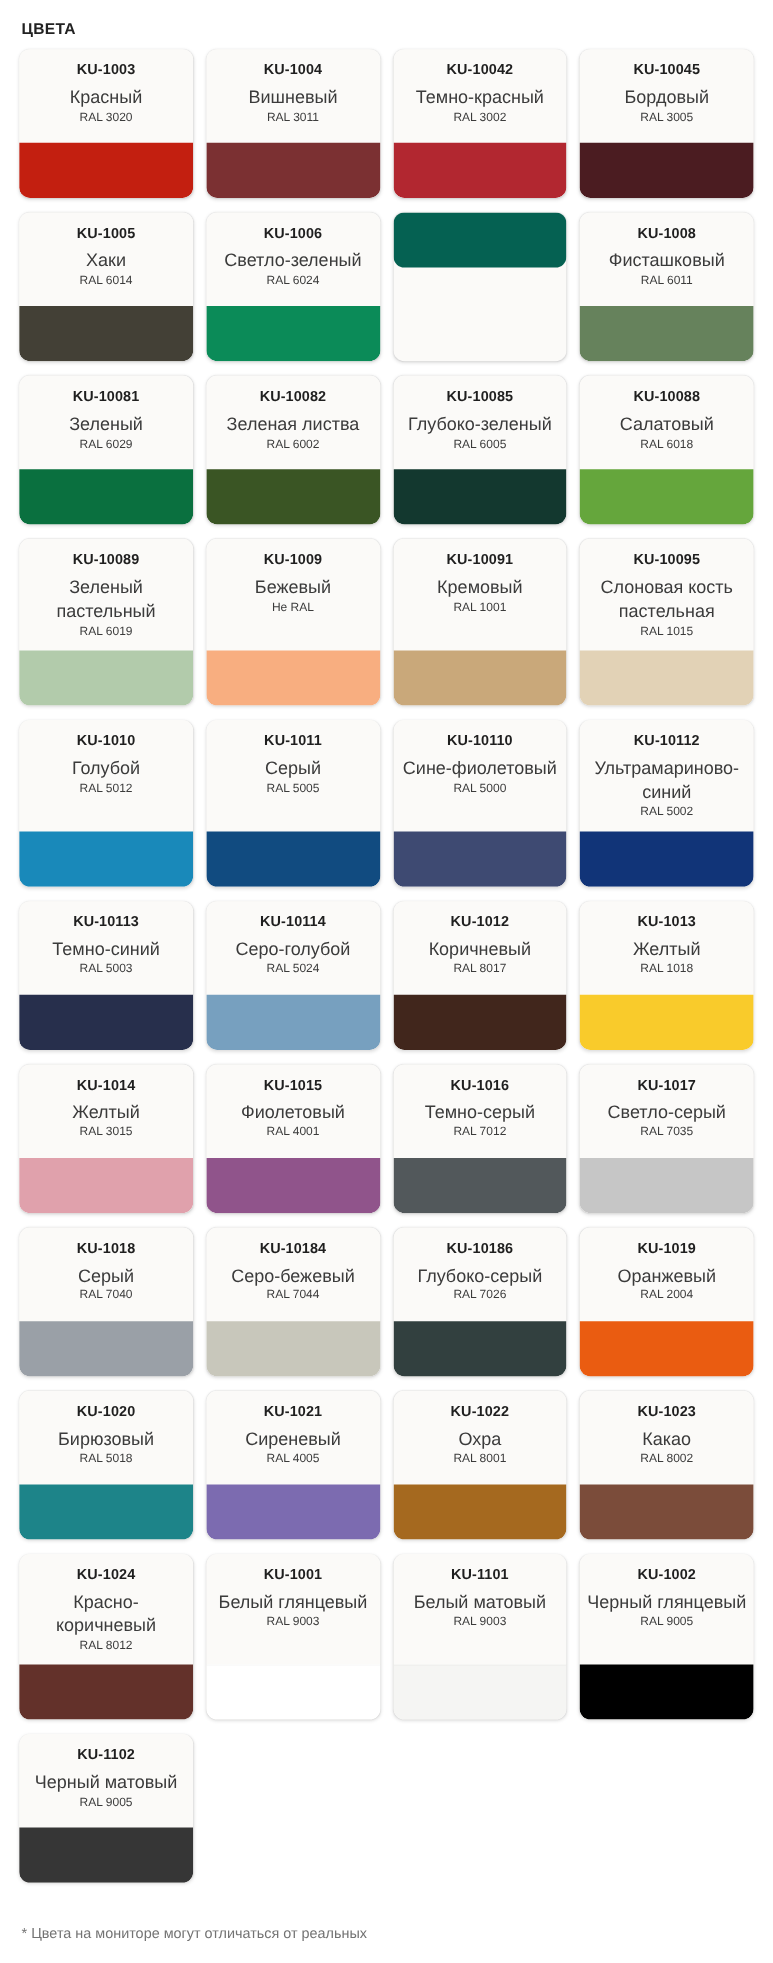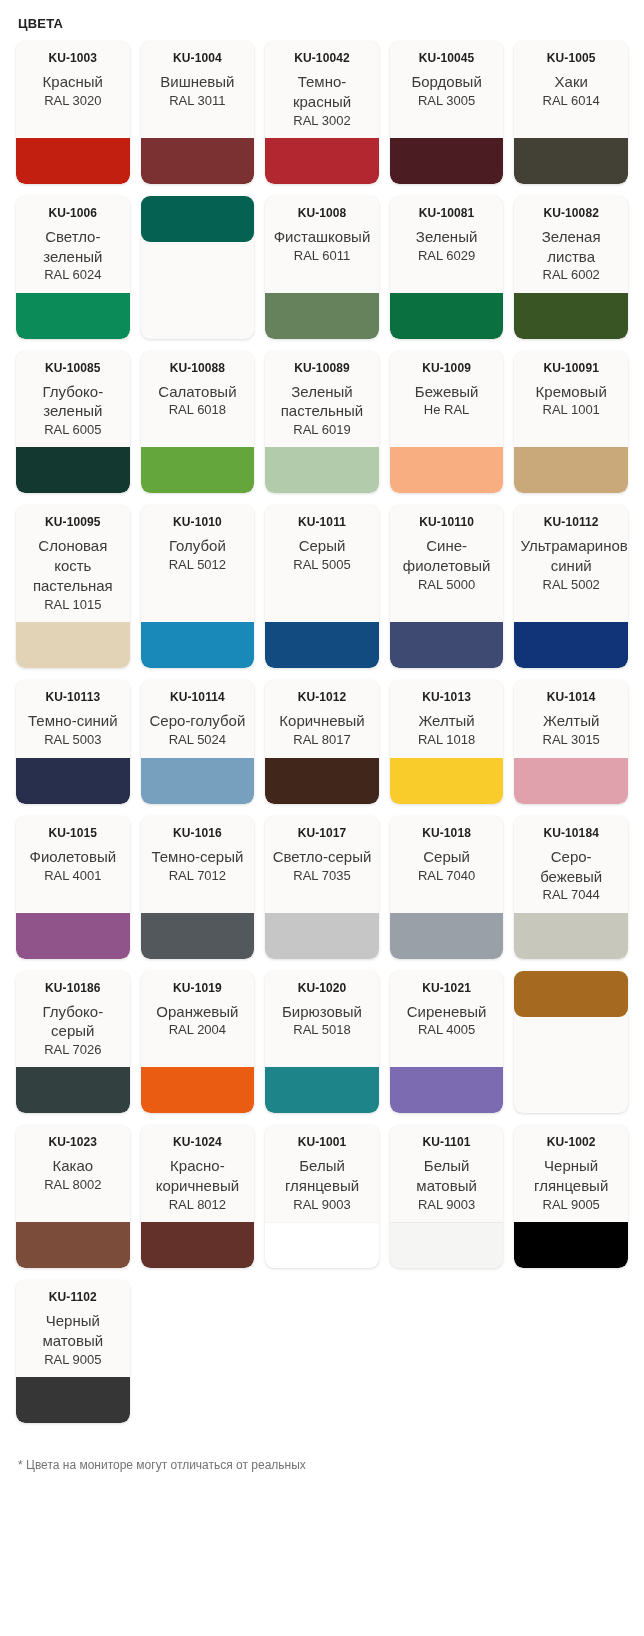--- a/index.html
+++ b/index.html
@@ -24,21 +24,21 @@
   .section-title {
     font-size: 13px;
     font-weight: bold;
     letter-spacing: 0.2px;
     color: #222222;
     margin: 4px 0 10px 2px;
     text-transform: uppercase;
   }
   .swatch-grid {
     display: grid;
-    grid-template-columns: repeat(5, 1fr);
+    grid-template-columns: repeat(4, 1fr);
     column-gap: 11px;
     row-gap: 12px;
     width: 612px;
   }
   .swatch-card {
     position: relative;
     display: flex;
     flex-direction: column;
     background: #fbfaf8;
     border-radius: 9px;
@@ -62,21 +62,21 @@
     line-height: 1.25;
     margin-bottom: 6px;
     letter-spacing: 0.1px;
   }
   .swatch-name {
     font-size: 15px;
     color: #3b3b3b;
     line-height: 1.32;
   }
   .swatch-ral {
-    font-size: 13px;
+    font-size: 10px;
     color: #3b3b3b;
     line-height: 1.32;
     text-align: center;
   }
   .swatch-color {
     height: 46px;
     width: 100%;
     flex: 0 0 46px;
     border-bottom-left-radius: 9px;
     border-bottom-right-radius: 9px;
@@ -361,20 +361,25 @@
       </div>
       <div class="swatch-card">
         <div class="swatch-info">
           <div class="swatch-code">KU-1021</div>
           <div class="swatch-name">Сиреневый</div>
           <div class="swatch-ral">RAL 4005</div>
         </div>
         <div class="swatch-color" style="background-color: rgb(124, 107, 176);"></div>
       </div>
       <div class="swatch-card">
+        <div class="swatch-info">
+          <div class="swatch-code">KU-1022</div>
+          <div class="swatch-name">Охра</div>
+          <div class="swatch-ral">RAL 8001</div>
+        </div>
         <div class="swatch-color" style="background-color: rgb(165, 105, 31);"></div>
       </div>
       <div class="swatch-card">
         <div class="swatch-info">
           <div class="swatch-code">KU-1023</div>
           <div class="swatch-name">Какао</div>
           <div class="swatch-ral">RAL 8002</div>
         </div>
         <div class="swatch-color" style="background-color: rgb(123, 76, 58);"></div>
       </div>

